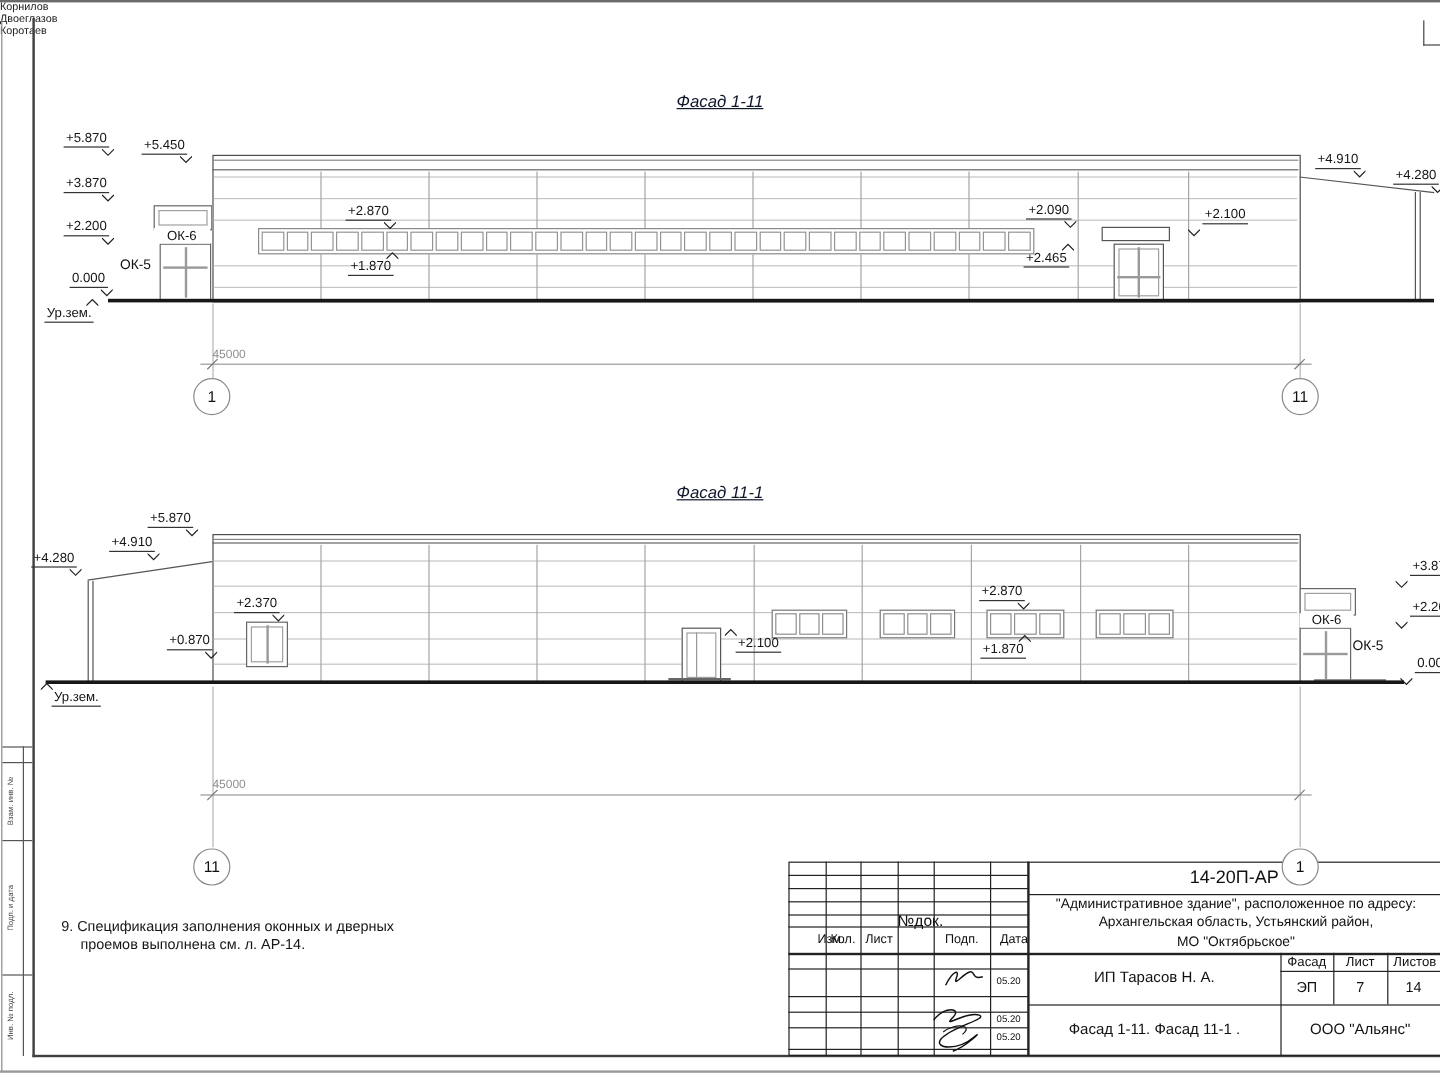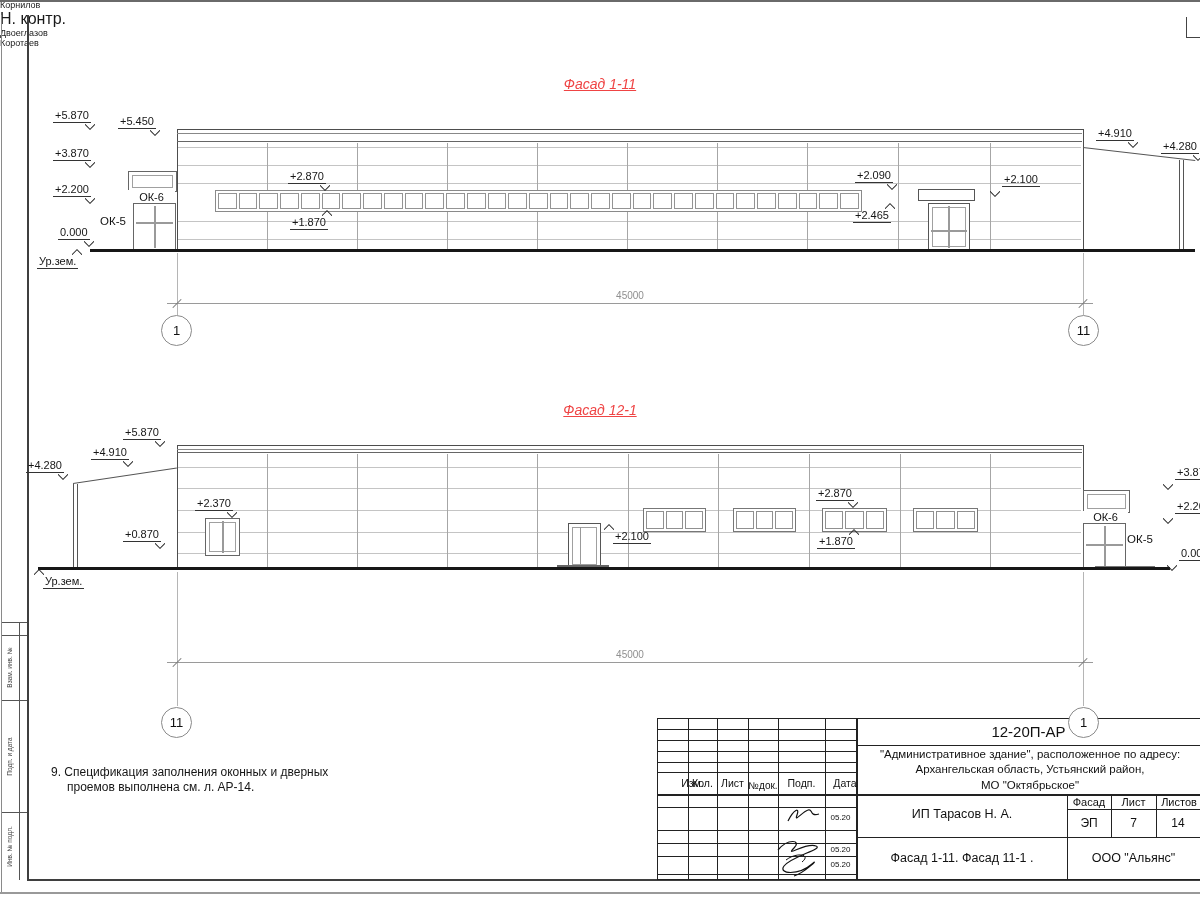--- a/index.html
+++ b/index.html
@@ -1,41 +1,41 @@
 <!DOCTYPE html>
 <html><head>
 <meta charset="utf-8">
 <style>
   html,body{margin:0;padding:0;background:#fff}
   #sheet{position:relative;width:1200px;height:900px;background:#fff;overflow:hidden;
          font-family:"Liberation Sans",sans-serif;color:#1a1a1a}
   .abs{position:absolute}
   .ln{position:absolute;background:#555}
   .ft{position:absolute;width:300px;text-align:center;font-size:14px;font-style:italic;
-      text-decoration:underline;color:#ef4444;z-index:5}
+      text-decoration:underline;color:#0f172a;z-index:5}
   .bld{position:absolute;border:1.2px solid #4d4d4d;background:#fff}
   .sid{position:absolute;height:1px;background:#c4c4c4;z-index:1}
   .vj{position:absolute;width:1px;background:#a6a6a6;z-index:1}
   .band{position:absolute;border:1px solid #8a8a8a;background:#fff;display:flex;gap:2px;
         padding:2px;box-sizing:border-box;z-index:3}
   .bw{flex:1;border:1px solid #949494;background:#fff}
   .w3{position:absolute;border:1px solid #777;background:#fff;display:flex;gap:2px;padding:2px;
       box-sizing:border-box;z-index:2}
   .w3>div{flex:1;border:1px solid #909090}
   .unit{position:absolute;border:1px solid #666;background:#fff;z-index:2}
   .unit .in{position:absolute;inset:3px;border:1px solid #a0a0a0}
   .mv{position:absolute;top:2px;bottom:2px;left:50%;width:2px;margin-left:-1px;background:#9a9a9a}
   .mh{position:absolute;left:2px;right:2px;height:2px;background:#9a9a9a}
   .okarea{position:absolute;background:#fff;z-index:3;font-size:11px;color:#111;
           display:flex;align-items:center;justify-content:center}
   .oklbl{position:absolute;font-size:11.5px;color:#111;z-index:5}
   .gnd{position:absolute;height:3px;background:#171717;z-index:4}
   .axl{position:absolute;width:1px;background:#b5b5b5}
   .dim{position:absolute;height:1px;background:#9a9a9a}
-  .dlab{position:absolute;text-align:center;font-size:10px;color:#8f8f8f}
+  .dlab{position:absolute;font-size:10px;color:#8f8f8f}
   .tick{position:absolute;width:12px;height:1px;background:#777;transform:rotate(-45deg)}
   .circ{position:absolute;width:29px;height:29px;border:1.4px solid #8a8a8a;border-radius:50%;
         background:#fff;display:flex;align-items:center;justify-content:center;font-size:13px;
         color:#111;z-index:3}
   .slope{position:absolute;height:1px;background:#555;transform-origin:left center;z-index:2}
   .wall2{position:absolute;width:3px;border-left:1px solid #555;border-right:1px solid #555;background:#fff}
   .ev{position:absolute;font-size:11px;color:#161616;white-space:nowrap;z-index:6;line-height:1}
   .ev .t{display:inline-block;border-bottom:1px solid #333;padding:0 2px 1px}
   .ev .a{position:absolute;width:10px;height:7px;overflow:hidden}
   .ev .a::before{content:"";position:absolute;left:0;top:-6px;width:8px;height:8px;
@@ -158,21 +158,21 @@
   <div class="tick" style="left:171px;top:303px"></div>
   <div class="tick" style="left:1077px;top:303px"></div>
   <div class="dlab" style="left:177px;top:290px;width:906px">45000</div>
   <div class="circ" style="left:161px;top:315px">
       <span>1</span>
     </div>
   <div class="circ" style="left:1068px;top:315px">
       <span>11</span>
     </div>
 
-  <div class="ft" style="left:450px;top:402px">Фасад 12-1</div>
+  <div class="ft" style="left:450px;top:402px">Фасад 11-1</div>
 
   <div class="bld" style="left:177px;top:445px;width:905px;height:123px"></div>
   <div class="ln" style="left:177px;top:449px;width:905px;height:1px;background:#888"></div>
   <div class="ln" style="left:177px;top:452px;width:905px;height:1px;background:#666"></div>
   <div id="f2lines">
       <div class="sid" style="left: 178px; top: 467px; width: 903px;"></div>
       <div class="sid" style="left: 178px; top: 488px; width: 903px;"></div>
       <div class="sid" style="left: 178px; top: 510px; width: 903px;"></div>
       <div class="sid" style="left: 178px; top: 532px; width: 903px;"></div>
       <div class="sid" style="left: 178px; top: 553px; width: 903px;"></div>
@@ -271,33 +271,32 @@
   <div class="tbl" style="left:857px;top:745px;width:343px;height:1px"></div>
   <div class="tbl" style="left:657px;top:794px;width:543px;height:2px"></div>
   <div class="tbl" style="left:657px;top:807px;width:200px;height:1px"></div>
   <div class="tbl" style="left:657px;top:830px;width:200px;height:1px"></div>
   <div class="tbl" style="left:657px;top:843px;width:200px;height:1px"></div>
   <div class="tbl" style="left:657px;top:856px;width:200px;height:1px"></div>
   <div class="tbl" style="left:657px;top:874px;width:200px;height:1px"></div>
   <div class="tbl" style="left:1067px;top:809px;width:133px;height:1px"></div>
   <div class="tbl" style="left:857px;top:837px;width:343px;height:1px"></div>
 
-  <div class="tbt" style="left:857px;top:723px;width:343px;font-size:15px">12-20П-АР</div>
+  <div class="tbt" style="left:857px;top:723px;width:343px;font-size:15px">14-20П-АР</div>
   <div class="tbt" style="left:860px;top:748px;width:340px;font-size:11.5px">"Административное здание", расположенное по адресу:</div>
   <div class="tbt" style="left:860px;top:763px;width:340px;font-size:11.5px">Архангельская область, Устьянский район,</div>
   <div class="tbt" style="left:860px;top:779px;width:340px;font-size:11.5px">МО "Октябрьское"</div>
   <div class="tbt" style="left:677px;top:777px;width:31px;font-size:10.5px">Изм.</div>
   <div class="tbt" style="left:688px;top:777px;width:29px;font-size:10.5px">Кол.</div>
   <div class="tbt" style="left:717px;top:777px;width:31px;font-size:10.5px">Лист</div>
-  <div class="tbt" style="left:748px;top:780px;width:30px;font-size:10px">№док.</div>
+  <div class="tbt" style="left:748px;top:760px;width:30px;font-size:13px">№док.</div>
   <div class="tbt" style="left:778px;top:777px;width:47px;font-size:10.5px">Подп.</div>
   <div class="tbt" style="left:825px;top:777px;width:40px;font-size:10.5px">Дата</div>
   <div class="roleT" style="left:720px;top:812px;font-size:9px">Корнилов</div>
   <div class="tbt" style="left:825px;top:813px;width:31px;font-size:8px">05.20</div>
-  <div class="roleT" style="left:660px;top:845px">Н. контр.</div>
   <div class="roleT" style="left:720px;top:845px;font-size:9px">Двоеглазов</div>
   <div class="tbt" style="left:825px;top:845px;width:31px;font-size:8px">05.20</div>
   <div class="roleT" style="left:720px;top:860px;font-size:9px">Коротаев</div>
   <div class="tbt" style="left:825px;top:860px;width:31px;font-size:8px">05.20</div>
   <div class="tbt" style="left:857px;top:807px;width:210px;font-size:12.5px">ИП Тарасов Н. А.</div>
   <div class="tbt" style="left:1067px;top:796px;width:44px;font-size:11px">Фасад</div>
   <div class="tbt" style="left:1111px;top:796px;width:45px;font-size:11px">Лист</div>
   <div class="tbt" style="left:1156px;top:796px;width:46px;font-size:11px">Листов</div>
   <div class="tbt" style="left:1067px;top:816px;width:44px;font-size:12px">ЭП</div>
   <div class="tbt" style="left:1111px;top:816px;width:45px;font-size:12px">7</div>
@@ -324,20 +323,20 @@
     <div class="ev d" style="left: 855px; top: 170px;"><span class="t">+2.090</span><span class="a"></span></div>
     <div class="ev u" style="left: 853px; top: 210px;"><span class="t">+2.465</span><span class="a"></span></div>
     <div class="ev dl" style="left: 1002px; top: 174px;"><span class="t">+2.100</span><span class="a"></span></div>
     <div class="ev d" style="left: 1096px; top: 128px;"><span class="t">+4.910</span><span class="a"></span></div>
     <div class="ev d" style="left: 1161px; top: 141px;"><span class="t">+4.280</span><span class="a"></span></div>
     <div class="ev d" style="left: 123px; top: 427px;"><span class="t">+5.870</span><span class="a"></span></div>
     <div class="ev d" style="left: 91px; top: 447px;"><span class="t">+4.910</span><span class="a"></span></div>
     <div class="ev d" style="left: 26px; top: 460px;"><span class="t">+4.280</span><span class="a"></span></div>
     <div class="ev ul" style="left: 43px; top: 576px;"><span class="t">Ур.зем.</span><span class="a"></span></div>
     <div class="ev d" style="left: 195px; top: 498px;"><span class="t">+2.370</span><span class="a"></span></div>
-    <div class="ev d" style="left: 123px; top: 529px;"><span class="t">+0.870</span><span class="a"></span></div>
+    <div class="ev d" style="left: 139px; top: 529px;"><span class="t">+0.870</span><span class="a"></span></div>
     <div class="ev ul" style="left: 613px; top: 531px;"><span class="t">+2.100</span><span class="a"></span></div>
     <div class="ev d" style="left: 816px; top: 488px;"><span class="t">+2.870</span><span class="a"></span></div>
     <div class="ev u" style="left: 817px; top: 536px;"><span class="t">+1.870</span><span class="a"></span></div>
     <div class="ev dl" style="left: 1175px; top: 467px;"><span class="t">+3.870</span><span class="a"></span></div>
     <div class="ev dl" style="left: 1175px; top: 501px;"><span class="t">+2.200</span><span class="a"></span></div>
     <div class="ev dl" style="left: 1179px; top: 548px;"><span class="t">0.000</span><span class="a"></span></div>
   </div>
 
 </body></html>

